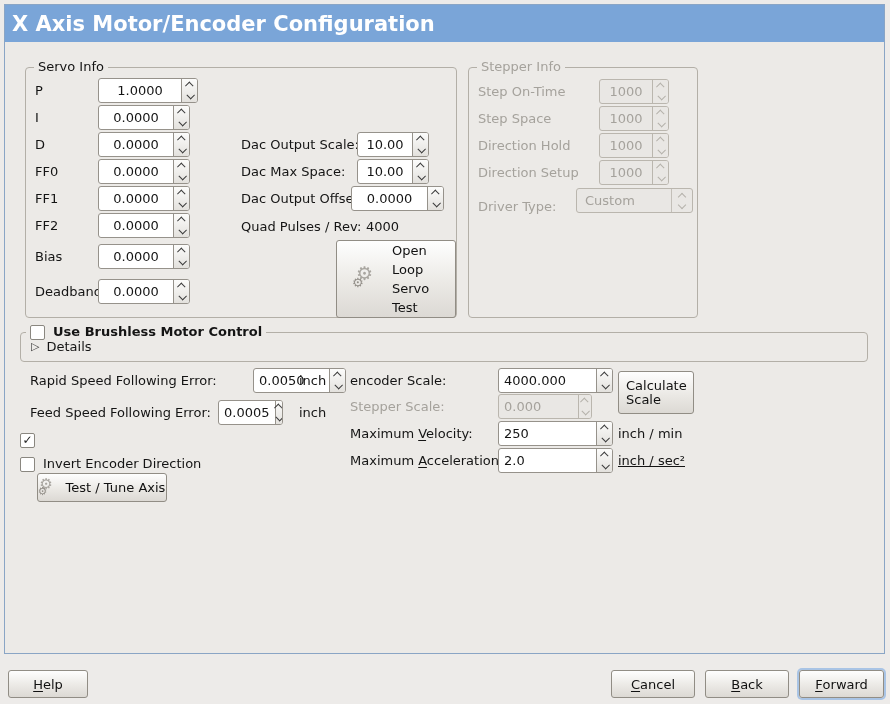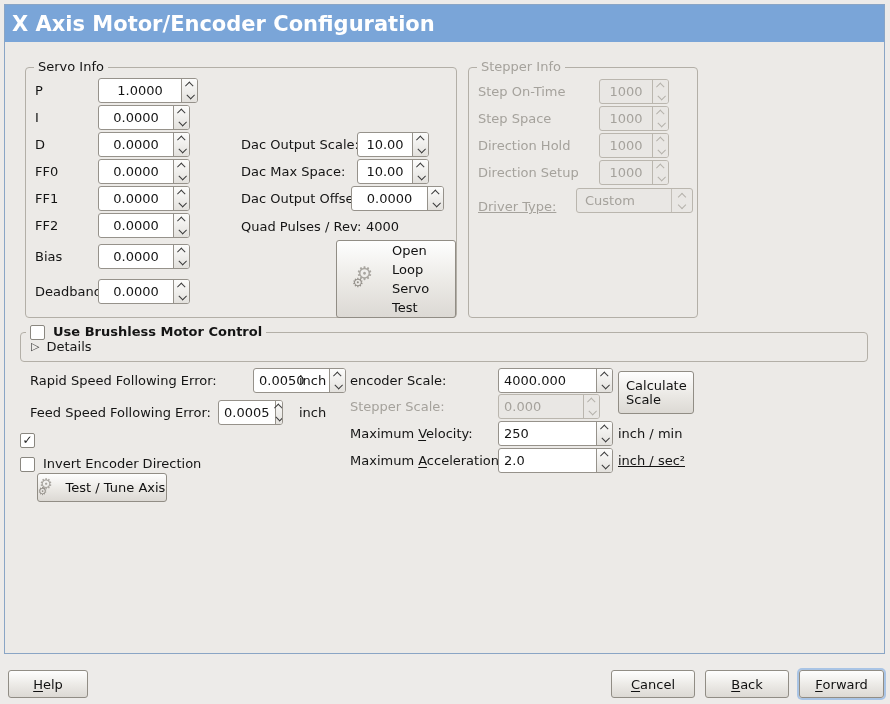--- a/index.html
+++ b/index.html
@@ -217,21 +217,21 @@
       </div>
     </div>
 
     <div class="gframe" style="left:463px;top:25px;width:230px;height:251px;">
       <span class="legend gray">Stepper Info</span>
 
       <div class="lbl gray" style="left:9px;top:11px;">Step On-Time</div>
       <div class="lbl gray" style="left:9px;top:38px;">Step Space</div>
       <div class="lbl gray" style="left:9px;top:65px;">Direction Hold</div>
       <div class="lbl gray" style="left:9px;top:92px;">Direction Setup</div>
-      <div class="lbl gray" style="left:9px;top:126px;text-decoration:underline;">Driver Type:</div>
+      <div class="lbl gray" style="left:9px;top:126px;">Driver Type:</div>
 
       <div class="spin center dis" style="left:130px;top:11px;width:70px;">
           <span class="val">1000</span>
           <span class="btns">
             <span class="sb sbu"></span>
             <span class="sb sbd"></span>
           </span>
         </div>
       <div class="spin center dis" style="left:130px;top:38px;width:70px;">
           <span class="val">1000</span>
@@ -302,21 +302,21 @@
           <span class="sb sbu"></span>
           <span class="sb sbd"></span>
         </span>
       </div>
 
     <div class="btn wraptext" style="left:613px;top:329px;width:76px;height:43px;justify-content:flex-start;padding-left:7px;text-align:left;line-height:14px;">
       <span class="wraptext" style="width:62px;">Calculate Scale</span>
     </div>
 
     <div class="lbl gray" style="left:345px;top:352px;">Stepper Scale:</div>
-    <div class="spin dis" style="left:493px;top:352px;width:102px;gap:32px;">
+    <div class="spin dis" style="left:493px;top:352px;width:94px;gap:32px;">
         <span class="val">0.000</span>
         <span class="btns">
           <span class="sb sbu"></span>
           <span class="sb sbd"></span>
         </span>
       </div>
 
     <div class="lbl" style="left:345px;top:379px;"><span>Maximum </span><span class="mn">V</span><span>elocity:</span></div>
     <div class="spin" style="left:493px;top:379px;width:115px;">
         <span class="val">250</span>

